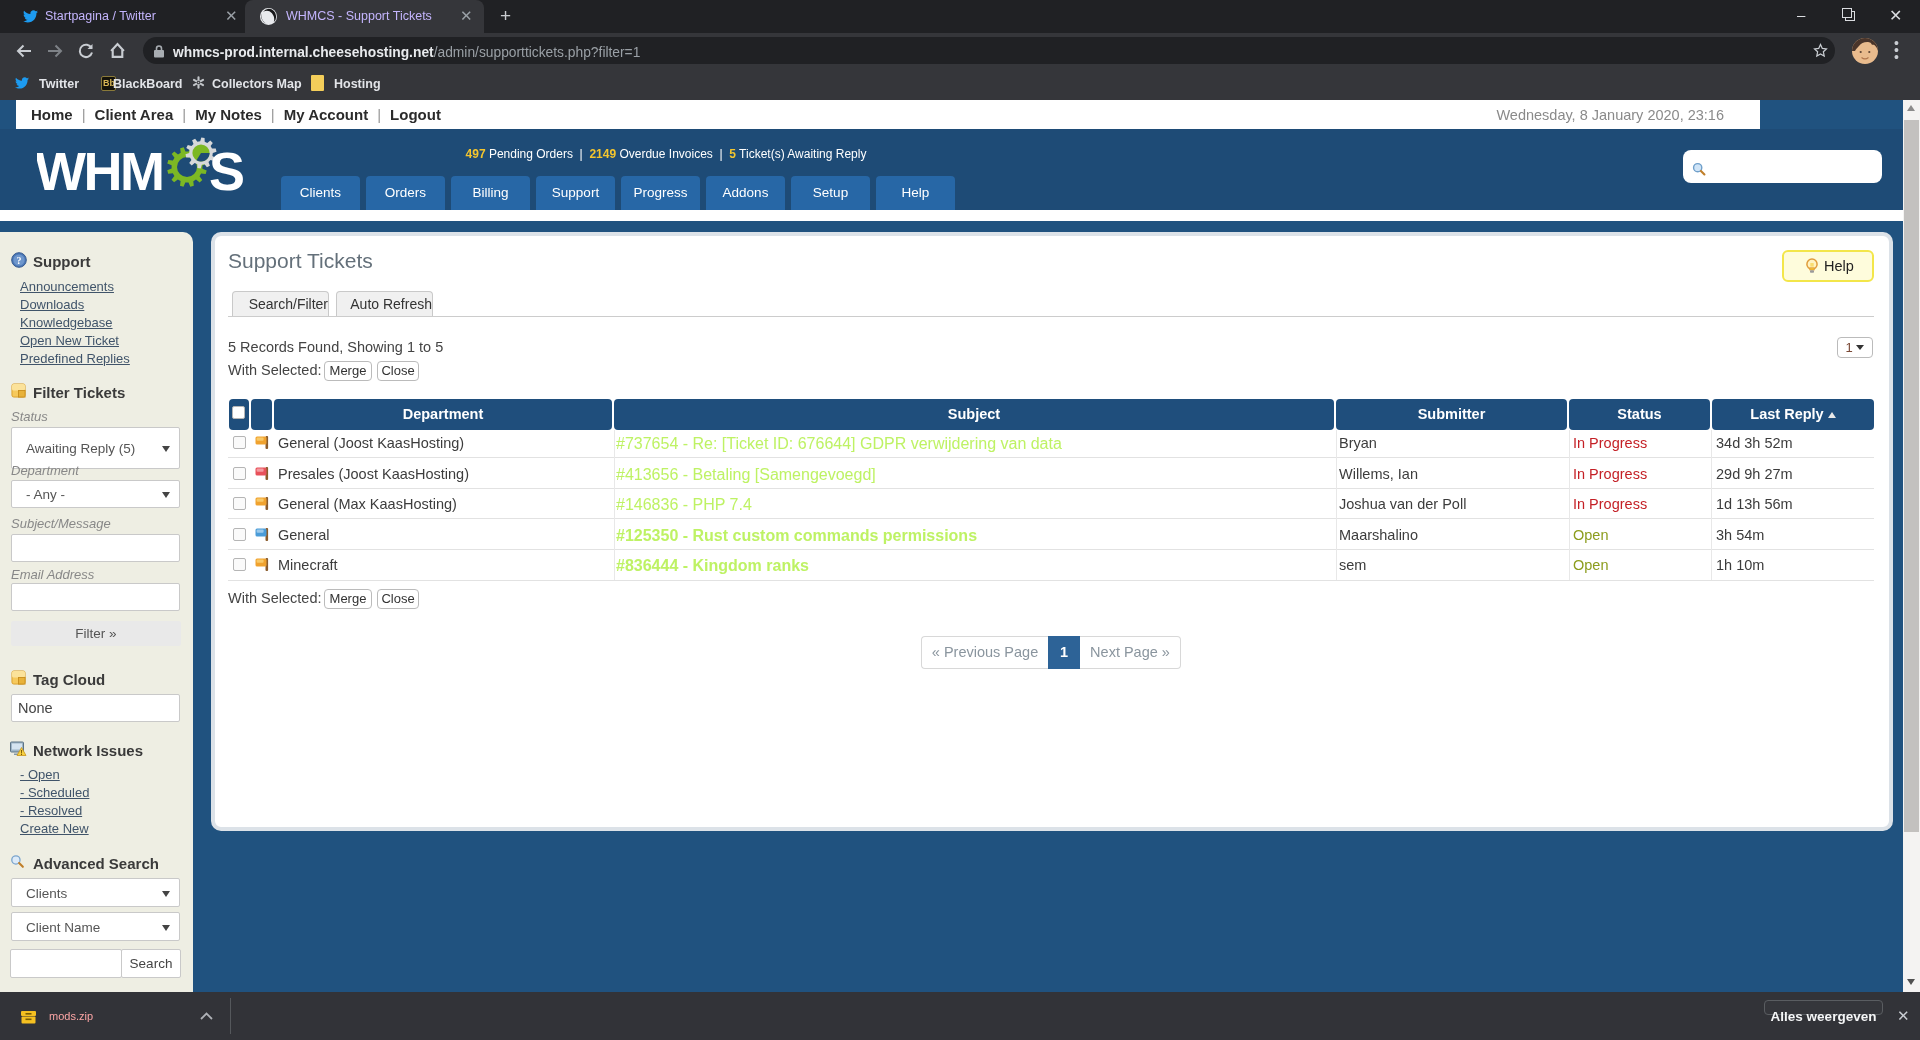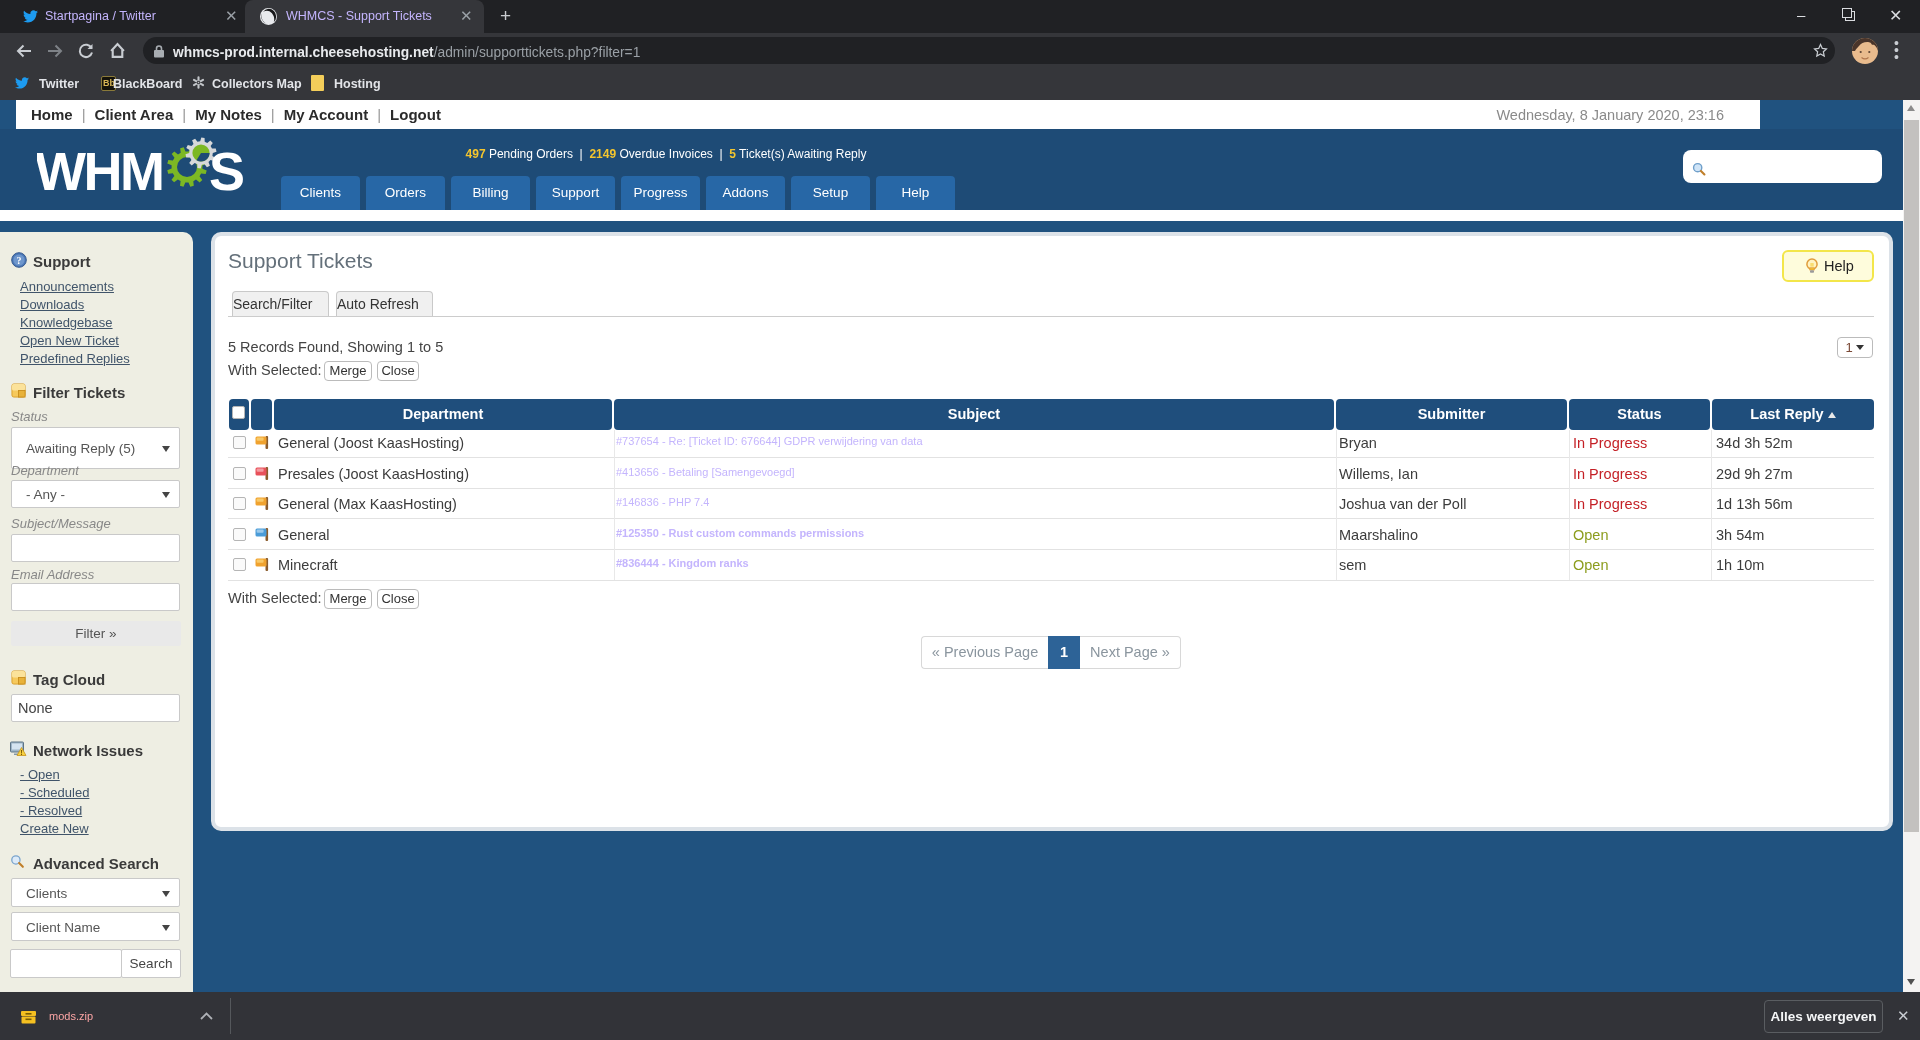--- a/index.html
+++ b/index.html
@@ -35,30 +35,30 @@
 .sblink{position:absolute;font-size:13px;color:#40546a;text-decoration:underline;white-space:nowrap}
 .sblabel{position:absolute;font-size:13px;font-style:italic;color:#888}
 .sbsel{position:absolute;left:11px;width:169px;background:#fff;border:1px solid #c9c9c9;border-radius:2px;font-size:13.5px;color:#555}
 .sbsel .tx{position:absolute;left:14px;top:50%;transform:translateY(-50%)}
 .sbsel .ar{position:absolute;right:9px;top:50%;margin-top:-2px;width:0;height:0;border-left:4.5px solid transparent;border-right:4.5px solid transparent;border-top:6px solid #444}
 .sbinput{position:absolute;left:11px;width:169px;background:#fff;border:1px solid #c9c9c9;border-radius:2px}
 
 #panel{position:absolute;left:211px;top:232px;width:1682px;height:599px;background:#fff;border:4px solid #dce2e8;border-radius:10px}
 #ptitle{position:absolute;left:228px;top:249px;font-size:21px;color:#64707a}
 #helpbtn{position:absolute;left:1782px;top:250px;width:92px;height:32px;background:#fefcdc;border:2px solid #f3e64a;border-radius:6px}
-.ftab{position:absolute;top:291px;height:26px;background:#f0f0f0;border:1px solid #c9c9c9;border-bottom:none;border-radius:4px 4px 0 0;font-size:14px;color:#333;text-align:left;line-height:25px}
+.ftab{position:absolute;top:291px;height:26px;background:#f0f0f0;border:1px solid #c9c9c9;border-bottom:none;border-radius:4px 4px 0 0;font-size:14px;color:#333;text-align:right;line-height:25px}
 #tabline{position:absolute;left:228px;top:316px;width:1646px;height:1px;background:#ccc}
 .txt{position:absolute;white-space:nowrap}
 .btn{position:absolute;background:#fff;border:1px solid #bbb;border-radius:4px;font-size:13px;color:#333;text-align:center}
 
 .th{position:absolute;top:399px;height:31px;background:#1f4e7c;color:#fff;font-size:14.5px;font-weight:700;text-align:center;line-height:31px;border-radius:4px}
 .row-line{position:absolute;height:1px;background:#e2e2e2}
 .cb{position:absolute;width:13px;height:13px;background:#fafafa;border:1px solid #b5b5b5;border-radius:2px}
 .dept,.subm,.lastr{font-size:14.5px;color:#3c3c3c}
-.subj{font-size:11px;color:#c4b5fd}
+.subj{font-size:16px;color:#bef264}
 .stat-p{font-size:14.5px;color:#c41f25}
 .stat-o{font-size:14.5px;color:#8c9c1d}
 .colline{position:absolute;top:430px;width:1px;height:150px;background:#e8e8e8}
 
 .pg{position:absolute;top:636px;height:33px;background:#fff;border:1px solid #d8d8d8;font-size:14.5px;color:#8a959e;text-align:center;line-height:31px}
 
 #sbtrack{position:absolute;left:1903px;top:100px;width:17px;height:892px;background:#f4f3f2}
 #sbthumb{position:absolute;left:1904px;top:120px;width:15px;height:712px;background:#c3c1bf}
 
 #dlbar{position:absolute;left:0;top:992px;width:1920px;height:48px;background:#323338}
@@ -350,14 +350,14 @@
       <rect x="1" y="3" width="15" height="5" rx="1" fill="#f5c021"></rect>
       <rect x="1.5" y="8.5" width="14" height="7" rx="1" fill="#f5c021"></rect>
       <rect x="5.5" y="5" width="6" height="1.6" fill="#7a5e00"></rect>
       <rect x="5.5" y="10.5" width="6" height="1.6" fill="#7a5e00"></rect>
     </svg>
 <div class="txt" style="left:49px;top:1010px;font-size:11px;color:#fca5a5">mods.zip</div>
 <svg class="abs" style="left:200px;top:1012px" width="13" height="8" viewBox="0 0 13 8">
       <path d="M1 7 6.5 1.5 12 7" stroke="#aeb1b6" stroke-width="1.8" fill="none"></path>
     </svg>
 <div class="abs" style="left:230px;top:998px;width:1px;height:36px;background:#55585c"></div>
-<div class="abs" style="left:1764px;top:1000px;width:119px;height:33px;border:1px solid #5a5d61;border-radius:4px;background:#35363b;color:#f5f6f7;font-size:13.5px;font-weight:700;text-align:center;line-height:31px">Alles weergeven</div>
+<div class="abs" style="left:1764px;top:1000px;width:119px;height:15px;border:1px solid #5a5d61;border-radius:4px;background:#35363b;color:#f5f6f7;font-size:13.5px;font-weight:700;text-align:center;line-height:31px">Alles weergeven</div>
 <div class="abs" style="left:1897px;top:1007px;color:#c9cdd2;font-size:15px">✕</div>
 </div>
 </body></html>

